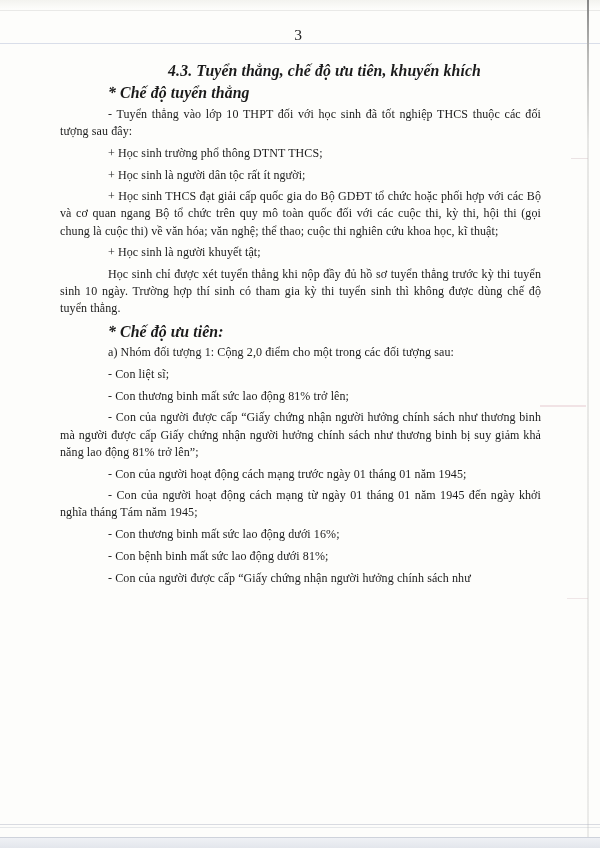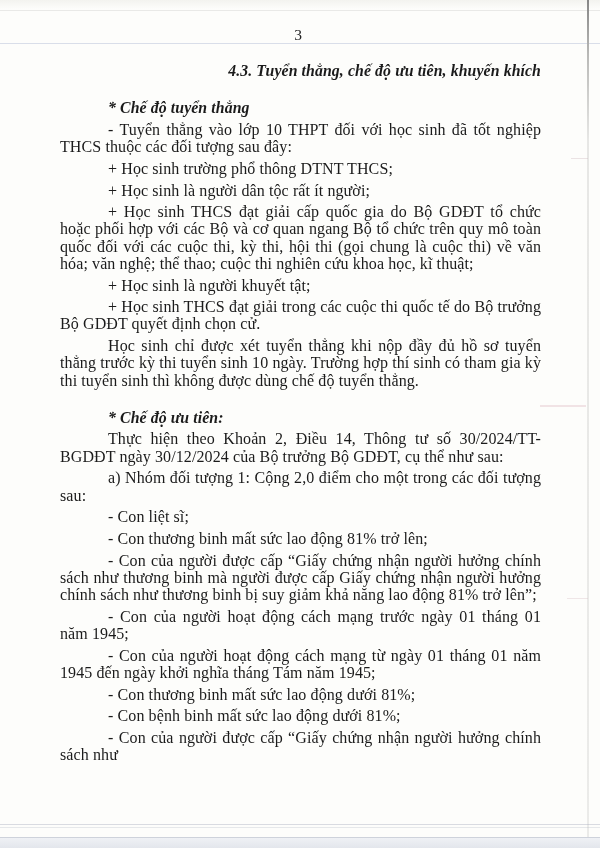--- a/index.html
+++ b/index.html
@@ -33,31 +33,31 @@
 
   .page-number{
     position:absolute;top:26px;left:0;width:596px;
     text-align:center;font-size:15.5px;line-height:17px;color:#222;
   }
   .content{
     position:absolute;top:62px;left:60px;width:481px;
   }
   .content p{
     margin:4.5px 0 0 0;
-    font-size:16px;line-height:17.2px;
+    font-size:12px;line-height:17.2px;
     text-align:justify;text-indent:48px;
     letter-spacing:0.1px;
   }
   .content p.heading{
     margin-top:0;font-weight:700;font-style:italic;font-size:15.8px;
-    text-align:right;
+    text-align:center;
   }
   .content p.sub{
     font-weight:700;font-style:italic;font-size:15.8px;text-align:left;
-    margin-top:20px;
+    margin-top:5px;
   }
   .content p.group b{font-weight:400;}
 </style>
 </head>
 <body>
 
 <div class="page">
 
   <div class="top-shade"></div>
   <div class="scan-line-faint"></div>
@@ -77,35 +77,33 @@
     <p class="heading">4.3. Tuyển thẳng, chế độ ưu tiên, khuyến khích</p>
 
     <p class="sub">* Chế độ tuyển thẳng</p>
 
     <p>- Tuyển thẳng vào lớp 10 THPT đối với học sinh đã tốt nghiệp THCS thuộc các đối tượng sau đây:</p>
 
     <p>+ Học sinh trường phổ thông DTNT THCS;</p>
     <p>+ Học sinh là người dân tộc rất ít người;</p>
     <p>+ Học sinh THCS đạt giải cấp quốc gia do Bộ GDĐT tổ chức hoặc phối hợp với các Bộ và cơ quan ngang Bộ tổ chức trên quy mô toàn quốc đối với các cuộc thi, kỳ thi, hội thi (gọi chung là cuộc thi) về văn hóa; văn nghệ; thể thao; cuộc thi nghiên cứu khoa học, kĩ thuật;</p>
     <p>+ Học sinh là người khuyết tật;</p>
-    <p>+ Học sinh THCS đạt giải trong các cuộc thi quốc tế do Bộ trưởng Bộ GDĐT quyết định chọn cử.</p>
 
     <p>Học sinh chỉ được xét tuyển thẳng khi nộp đầy đủ hồ sơ tuyển thẳng trước kỳ thi tuyển sinh 10 ngày. Trường hợp thí sinh có tham gia kỳ thi tuyển sinh thì không được dùng chế độ tuyển thẳng.</p>
 
     <p class="sub">* Chế độ ưu tiên:</p>
 
-    <p>Thực hiện theo Khoản 2, Điều 14, Thông tư số 30/2024/TT-BGDĐT ngày 30/12/2024 của Bộ trưởng Bộ GDĐT, cụ thể như sau:</p>
 
     <p class="group"><span>a) Nhóm đối tượng 1: Cộng </span><b>2,0</b><span> điểm cho một trong các đối tượng sau:</span></p>
 
     <p>- Con liệt sĩ;</p>
     <p>- Con thương binh mất sức lao động 81% trở lên;</p>
     <p>- Con của người được cấp “Giấy chứng nhận người hưởng chính sách như thương binh mà người được cấp Giấy chứng nhận người hưởng chính sách như thương binh bị suy giảm khả năng lao động 81% trở lên”;</p>
     <p>- Con của người hoạt động cách mạng trước ngày 01 tháng 01 năm 1945;</p>
     <p>- Con của người hoạt động cách mạng từ ngày 01 tháng 01 năm 1945 đến ngày khởi nghĩa tháng Tám năm 1945;</p>
 
 
-    <p>- Con thương binh mất sức lao động dưới 81%;</p>
+    <p>- Con thương binh mất sức lao động dưới 16%;</p>
     <p>- Con bệnh binh mất sức lao động dưới 81%;</p>
     <p>- Con của người được cấp “Giấy chứng nhận người hưởng chính sách như</p>
 
   </div>
 </div>
 
 </body></html>

